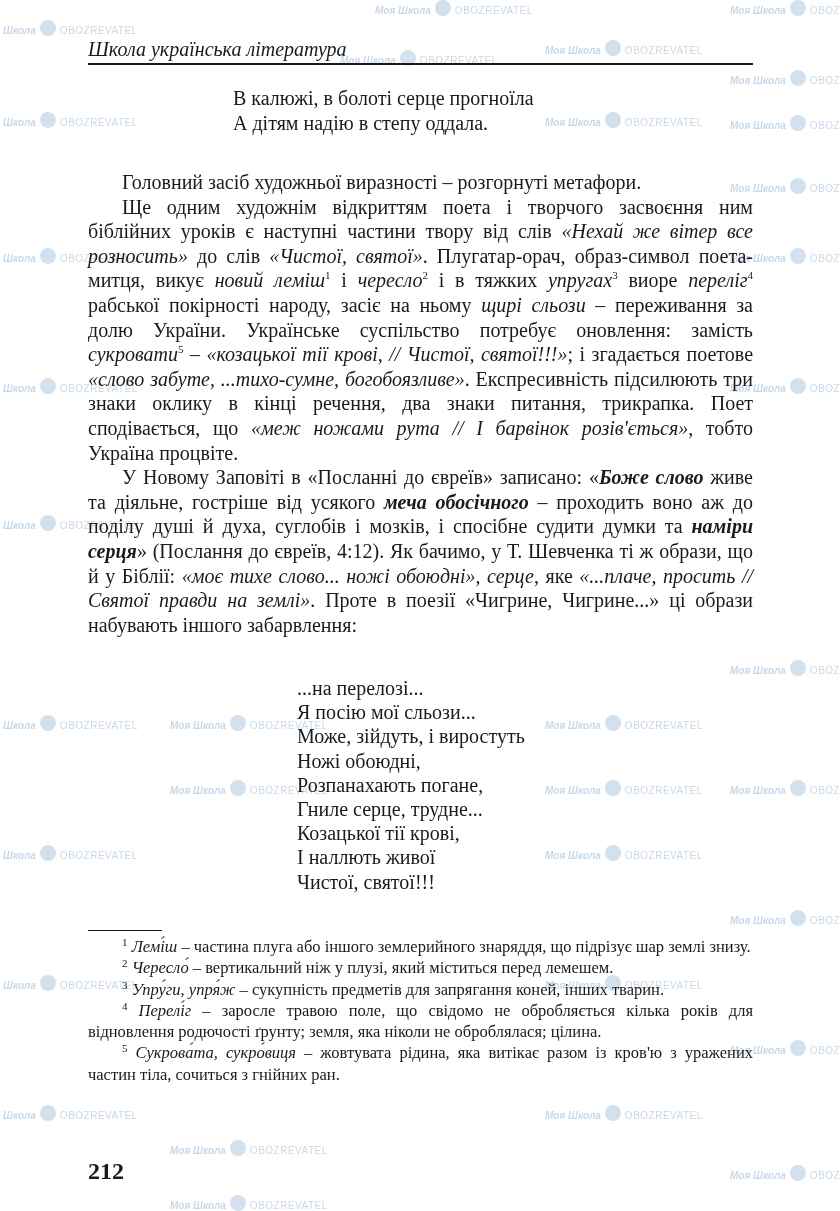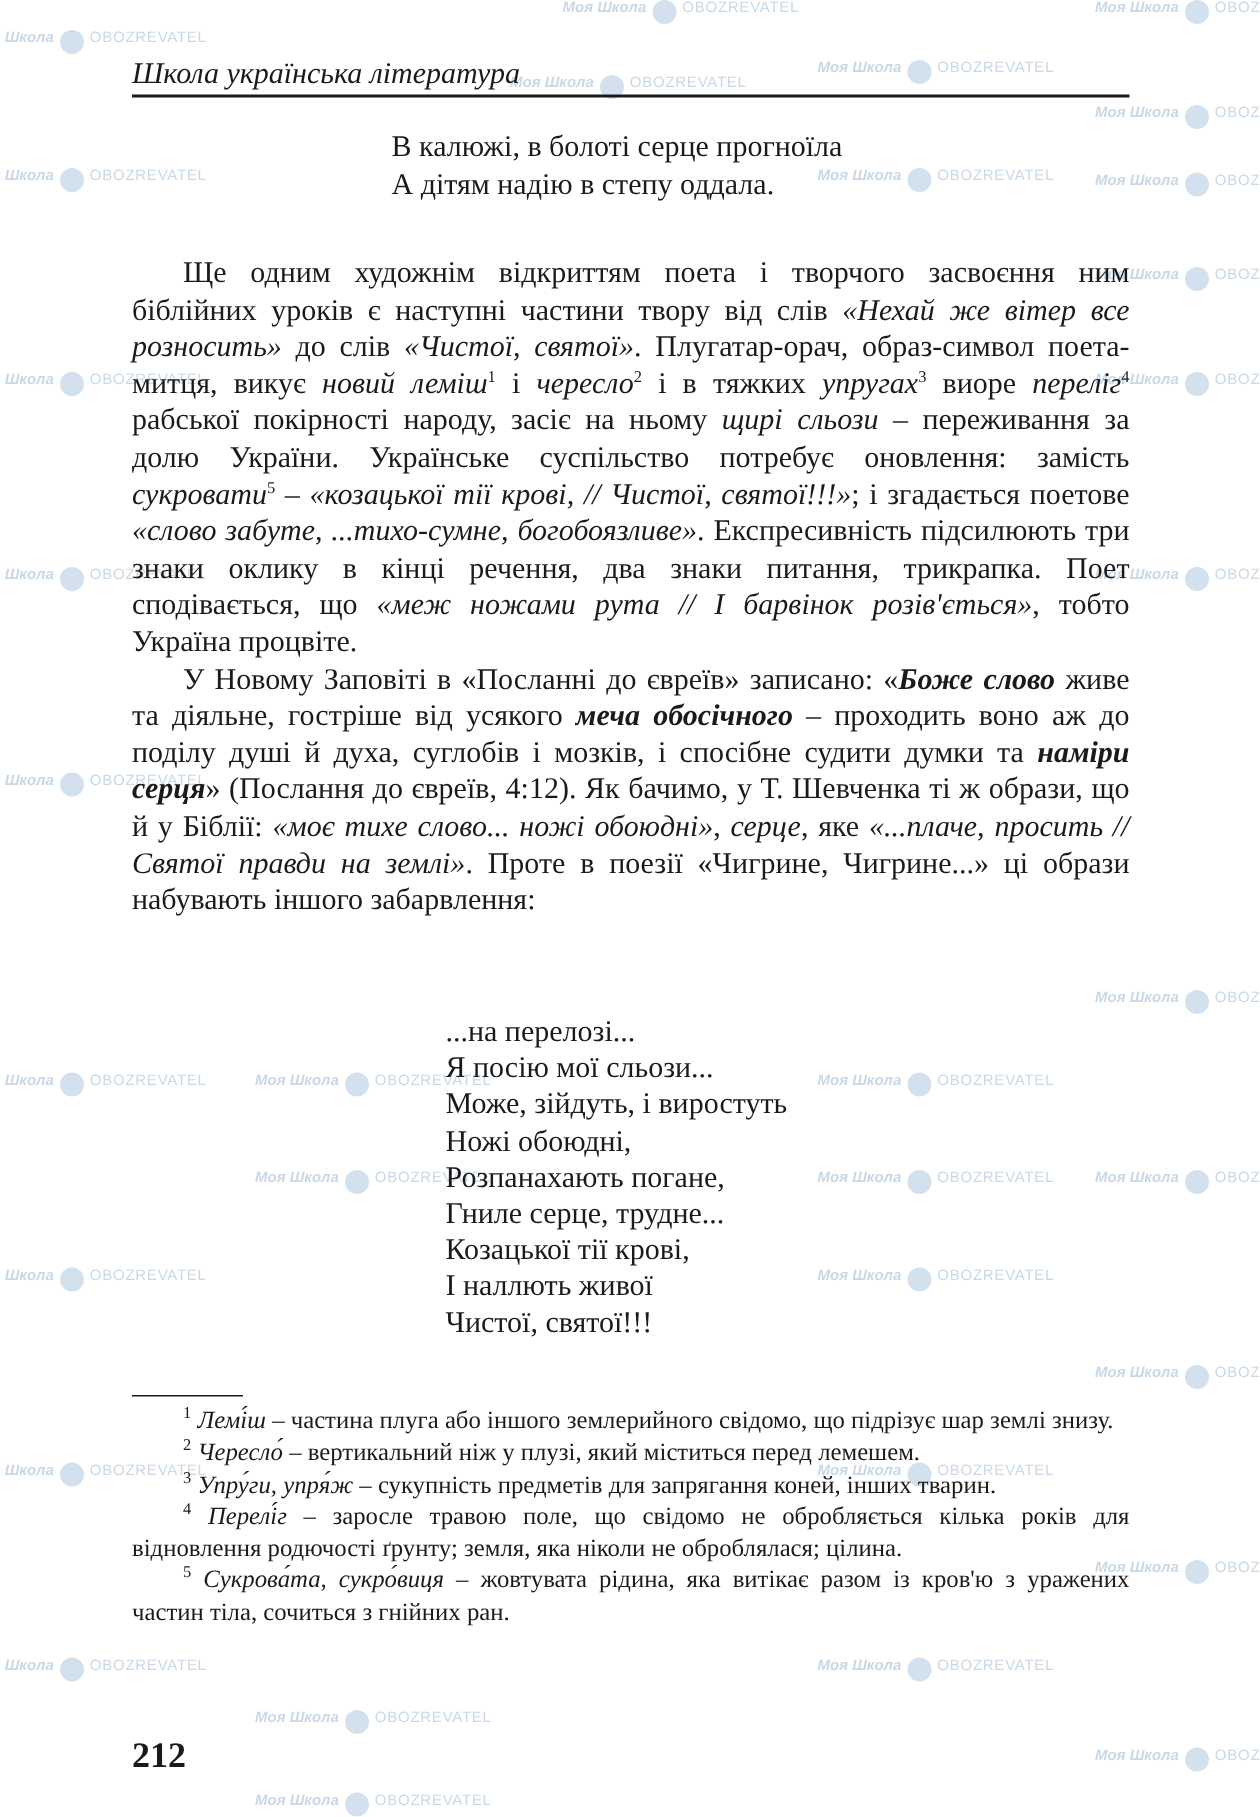--- a/index.html
+++ b/index.html
@@ -1,19 +1,19 @@
 <!DOCTYPE html>
 <html><head>
 <meta charset="utf-8">
 <style>
   html, body { margin: 0; padding: 0; background: #ffffff; }
   body { width: 840px; height: 1211px; position: relative; overflow: hidden;
          font-family: "Liberation Serif", "DejaVu Serif", serif; color: #1a1a1a; }
   .wm-layer { position: absolute; inset: 0; pointer-events: none; z-index: 0; }
-  .wm { position: absolute; display: flex; align-items: flex-start; gap: 4px;
+  .wm { position: absolute; display: flex; align-items: flex-end; gap: 4px;
         font-family: "Liberation Sans", sans-serif; font-size: 10px; color: #c9d8e6; white-space: nowrap; }
   .wm .brand { font-style: italic; font-weight: bold; }
   .wm .circ { width: 16px; height: 16px; border-radius: 50%; background: #d3e1ee; display: inline-block; }
   .wm .obz { letter-spacing: 0.5px; }
   .running-head { position: absolute; left: 88px; top: 38px; width: 665px; z-index: 1; }
   .running-head .title { font-style: italic; font-size: 20px; line-height: 22px; }
   .running-head .rule { height: 2px; background: #1a1a1a; margin-top: 3px; }
   .verse { position: absolute; z-index: 1; font-size: 20px; line-height: 25px; }
   .verse div { white-space: nowrap; }
   .prose { position: absolute; left: 88px; width: 665px; z-index: 1; font-size: 20px;
@@ -198,44 +198,45 @@
       <span class="circ"></span>
       <span class="obz">OBOZREVATEL</span>
     </div>
 </div>
 
 <div class="running-head">
   <div class="title">Школа українська література</div>
   <div class="rule"></div>
 </div>
 
-<div class="verse" style="left:233px;top:86px;margin-left:28px;">
+<div class="verse" style="left:233px;top:86px;">
   <div>В калюжі, в болоті серце прогноїла</div>
   <div>А дітям надію в степу оддала.</div>
 </div>
 
 <div class="prose" style="top:170px;">
+  <p><span>Головний засіб художньої виразності – розгорнуті метафори.</span></p>
   <p><span>Ще одним художнім відкриттям поета і творчого засвоєння ним біблійних уроків є наступні частини твору від слів </span><i>«Нехай же вітер все розносить»</i><span> до слів </span><i>«Чистої, святої»</i><span>. Плугатар-орач, образ-символ поета-митця, викує </span><i>новий леміш</i><sup>1</sup><span> і </span><i>чересло</i><sup>2</sup><span> і в тяжких </span><i>упругах</i><sup>3</sup><span> виоре </span><i>переліг</i><sup>4</sup><span> рабської покірності народу, засіє на ньому </span><i>щирі сльози</i><span> – переживання за долю України. Українське суспільство потребує оновлення: замість </span><i>сукровати</i><sup>5</sup><span> – </span><i>«козацької тії крові, // Чистої, святої!!!»</i><span>; і згадається поетове </span><i>«слово забуте, ...тихо-сумне, богобоязливе»</i><span>. Експресивність підсилюють три знаки оклику в кінці речення, два знаки питання, трикрапка. Поет сподівається, що </span><i>«меж ножами рута // І барвінок розів'ється»</i><span>, тобто Україна процвіте.</span></p>
   <p><span>У Новому Заповіті в «Посланні до євреїв» записано: «</span><b>Боже слово</b><span> живе та діяльне, гостріше від усякого </span><b>меча обосічного</b><span> – проходить воно аж до поділу душі й духа, суглобів і мозків, і спосібне судити думки та </span><b>наміри серця</b><span>» (Послання до євреїв, 4:12). Як бачимо, у Т. Шевченка ті ж образи, що й у Біблії: </span><i>«моє тихе слово... ножі обоюдні»</i><span>, </span><i>серце</i><span>, яке </span><i>«...плаче, просить // Святої правди на землі»</i><span>. Проте в поезії «Чигрине, Чигрине...» ці образи набувають іншого забарвлення:</span></p>
 </div>
 
 <div class="verse" style="left:297px;top:676px;line-height:24.2px;">
   <div>...на перелозі...</div>
   <div>Я посію мої сльози...</div>
   <div>Може, зійдуть, і виростуть</div>
   <div>Ножі обоюдні,</div>
   <div>Розпанахають погане,</div>
   <div>Гниле серце, трудне...</div>
   <div>Козацької тії крові,</div>
   <div>І наллють живої</div>
   <div>Чистої, святої!!!</div>
 </div>
 
 <div class="fn-rule"></div>
 <div class="footnotes">
-  <p><sup>1</sup> <i>Лемі́ш</i><span> – частина плуга або іншого землерийного свідомо, що підрізує шар землі знизу.</span></p>
+  <p><sup>1</sup> <i>Лемі́ш</i><span> – частина плуга або іншого землерийного знаряддя, що підрізує шар землі знизу.</span></p>
   <p><sup>2</sup> <i>Чересло́</i><span> – вертикальний ніж у плузі, який міститься перед лемешем.</span></p>
   <p><sup>3</sup> <i>Упру́ги, упря́ж</i><span> – сукупність предметів для запрягання коней, інших тварин.</span></p>
   <p><sup>4</sup> <i>Перелі́г</i><span> – заросле травою поле, що свідомо не обробляється кілька років для відновлення родючості ґрунту; земля, яка ніколи не оброблялася; цілина.</span></p>
   <p><sup>5</sup> <i>Сукрова́та, сукро́виця</i><span> – жовтувата рідина, яка витікає разом із кров'ю з уражених частин тіла, сочиться з гнійних ран.</span></p>
 </div>
 
 <div class="page-num">212</div>
 
 </body></html>

